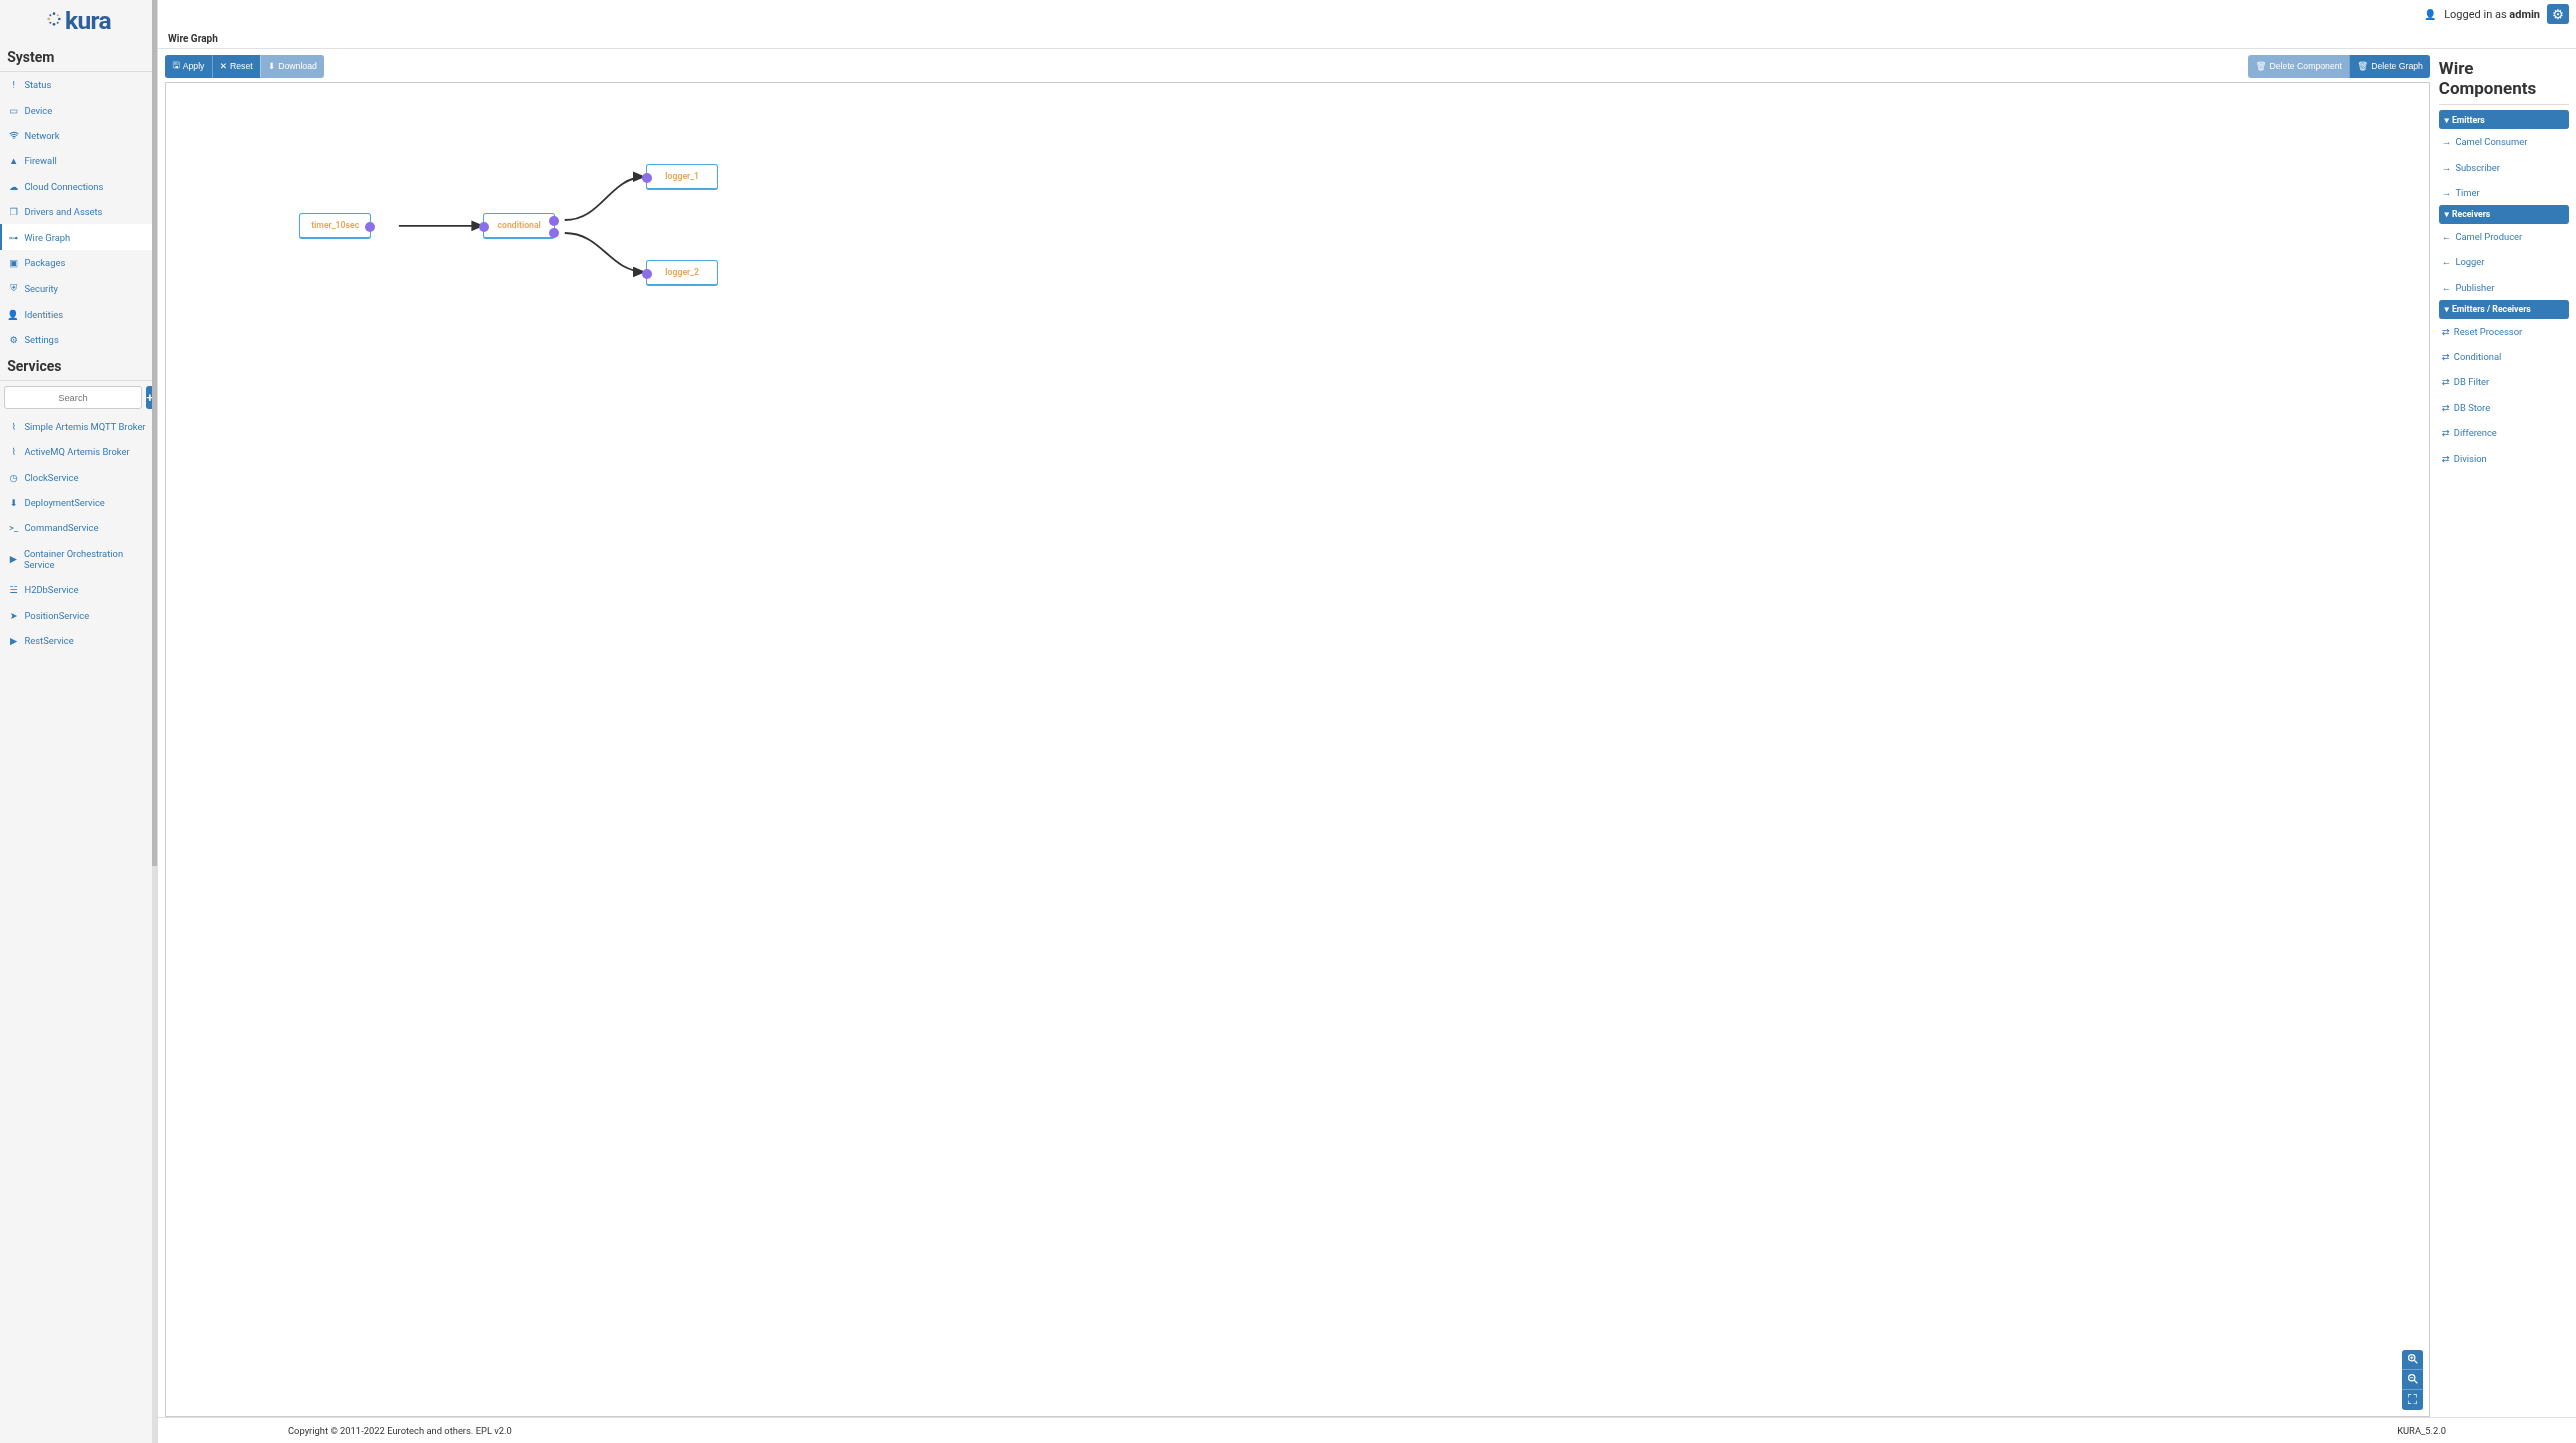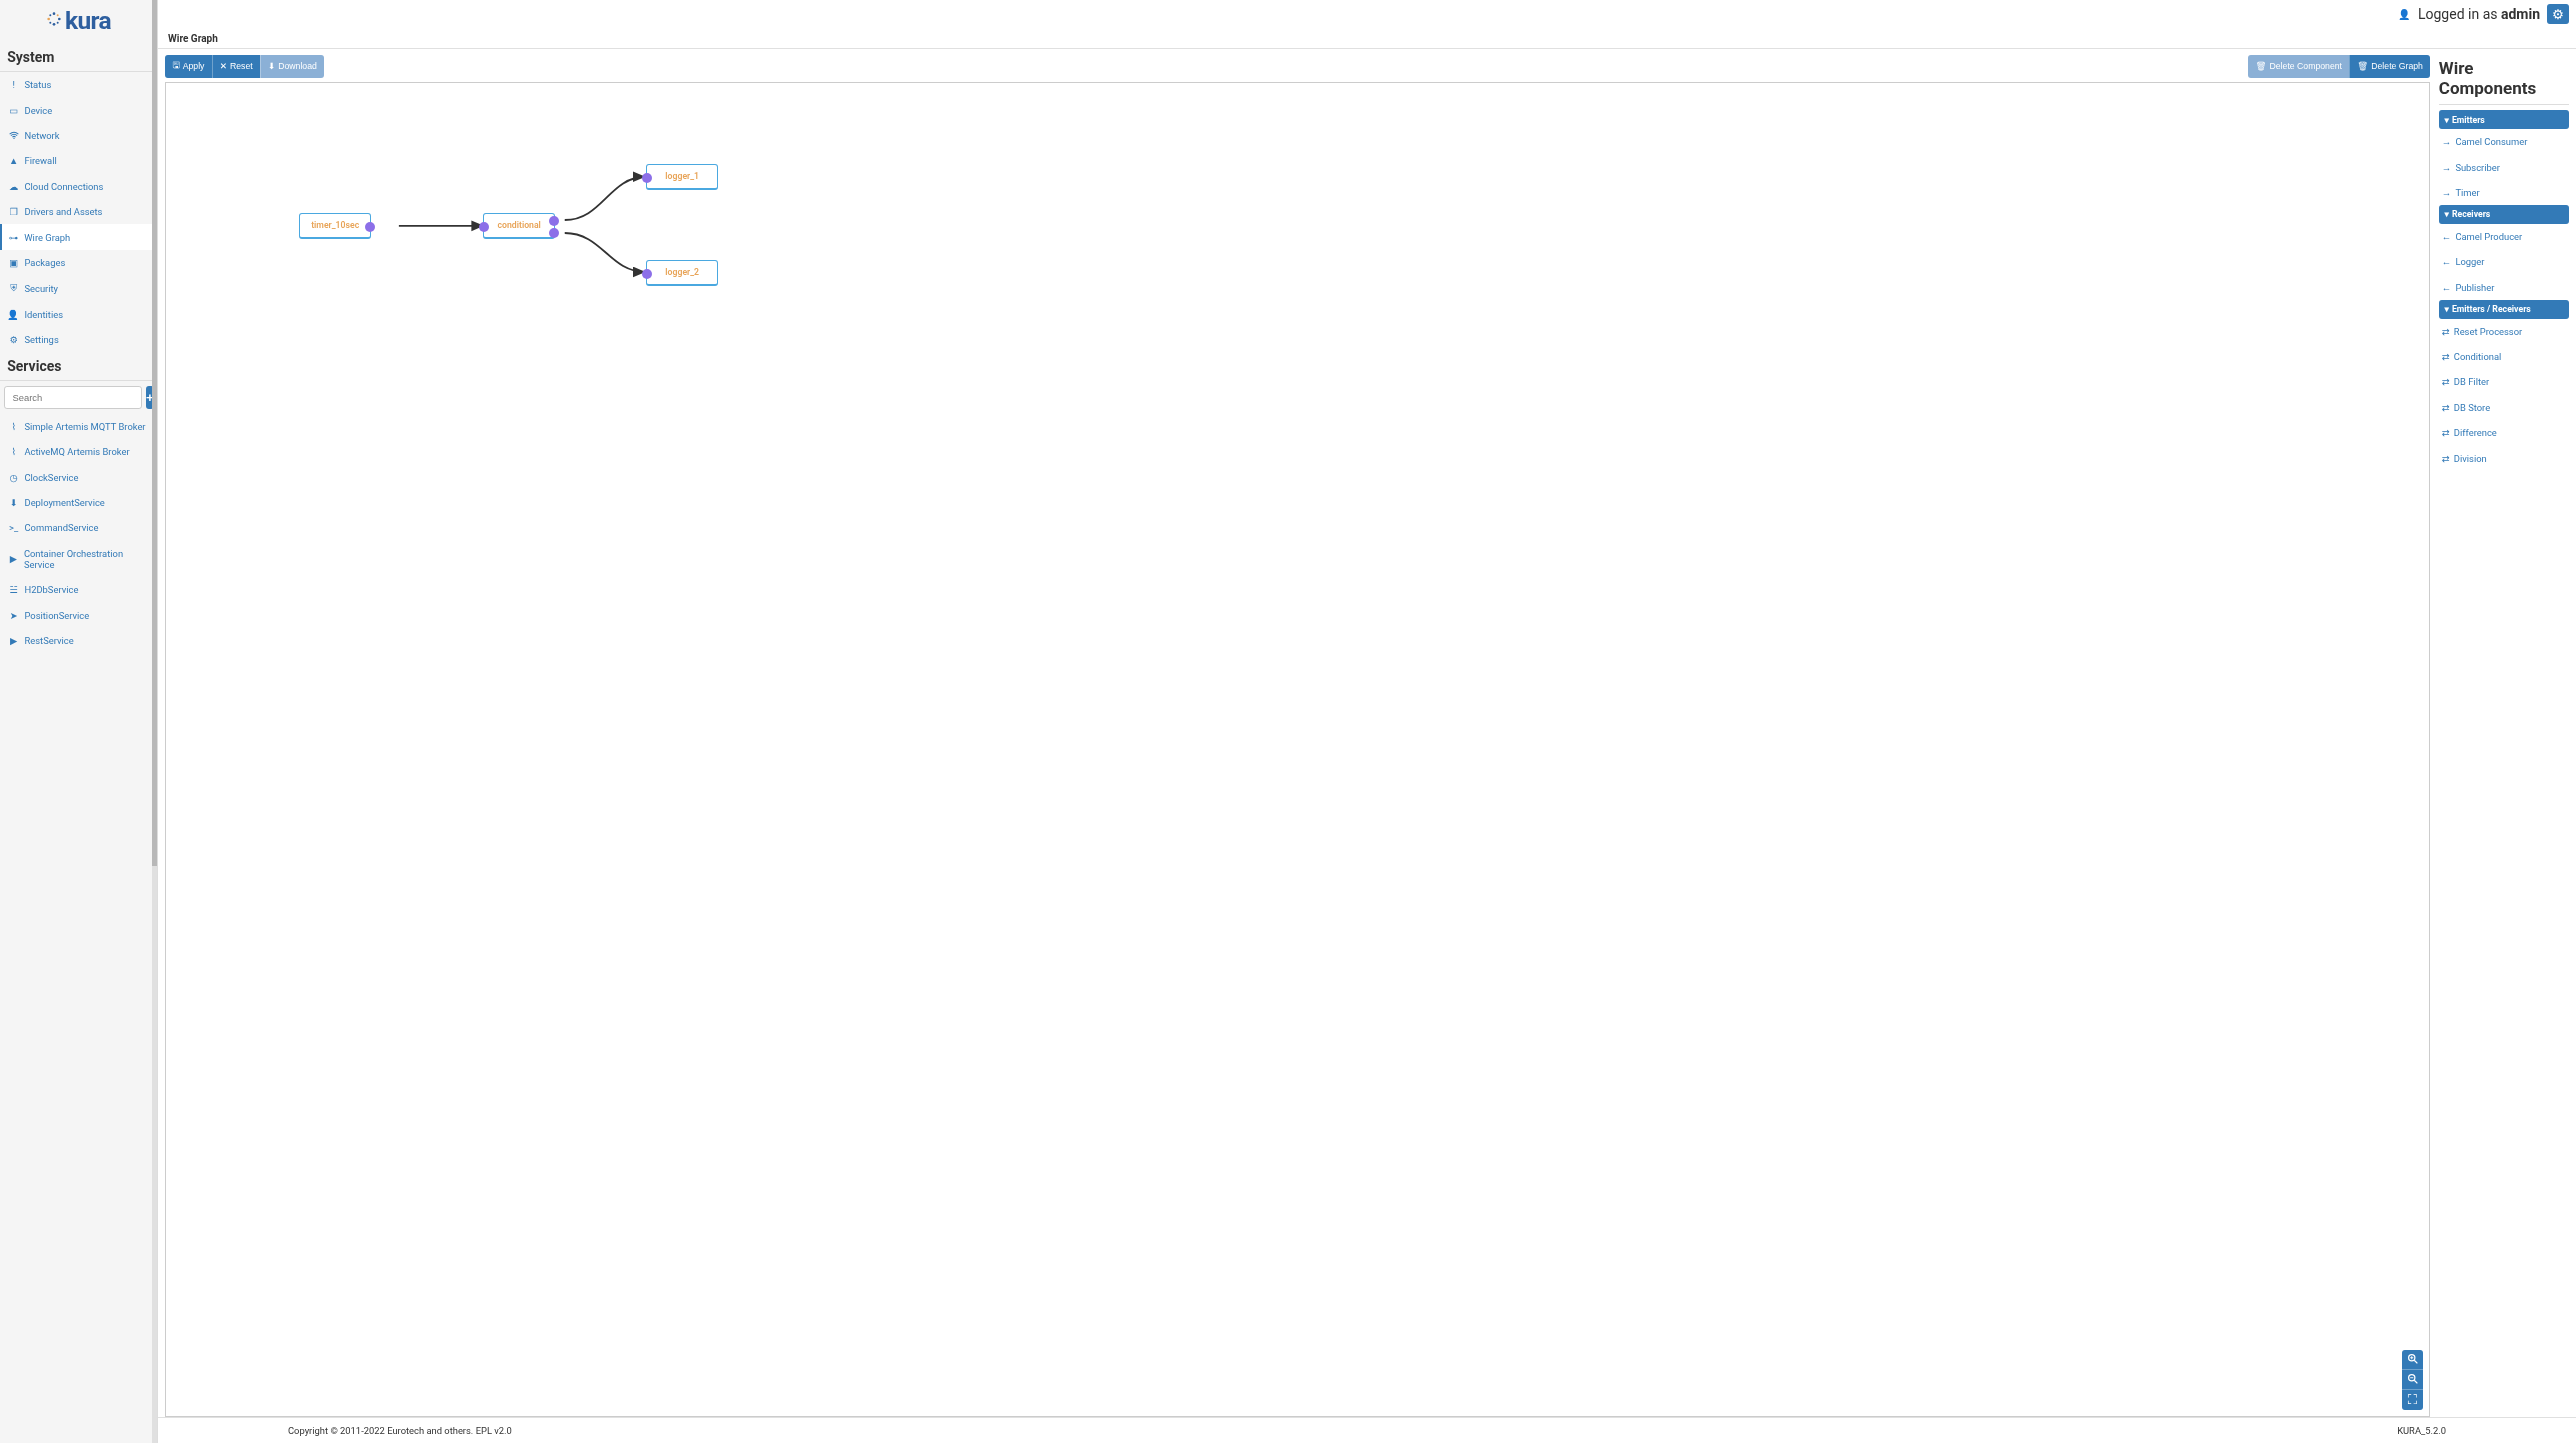--- a/index.html
+++ b/index.html
@@ -71,20 +71,21 @@
   display: flex;
   padding: 4.3px;
   gap: 4.3px;
 }
 .search-input {
   flex: 1;
   padding: 5px 7.2px;
   border: 0.7px solid #ccc;
   border-radius: 2.9px;
   font-size: 9.4px;
+  text-align: center;
 }
 .add-btn {
   width: 21.6px;
   background: #337ab7;
   color: #fff;
   border: none;
   border-radius: 2.9px;
   cursor: pointer;
   font-weight: bold;
   display: flex;
@@ -97,21 +98,21 @@
   flex-direction: column;
   overflow: hidden;
 }
 .topbar {
   display: flex;
   justify-content: flex-end;
   align-items: center;
   padding: 4.3px 7.2px;
   gap: 7.2px;
 }
-.login-text { font-size: 14px; color: #333; }
+.login-text { font-size: 11px; color: #333; }
 .login-user { font-weight: 700; }
 .gear-btn {
   width: 21.6px;
   height: 20px;
   background: #337ab7;
   color: #fff;
   border: none;
   border-radius: 2.9px;
   cursor: pointer;
   display: flex;

